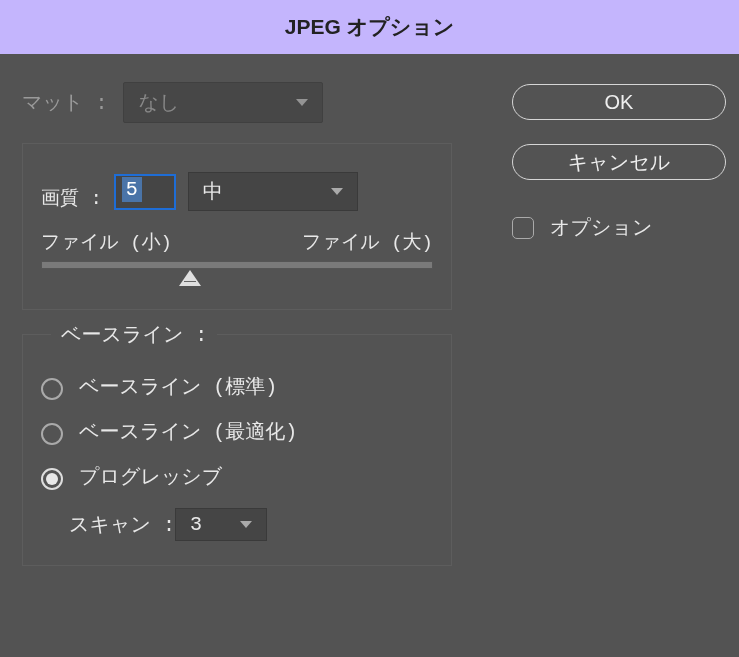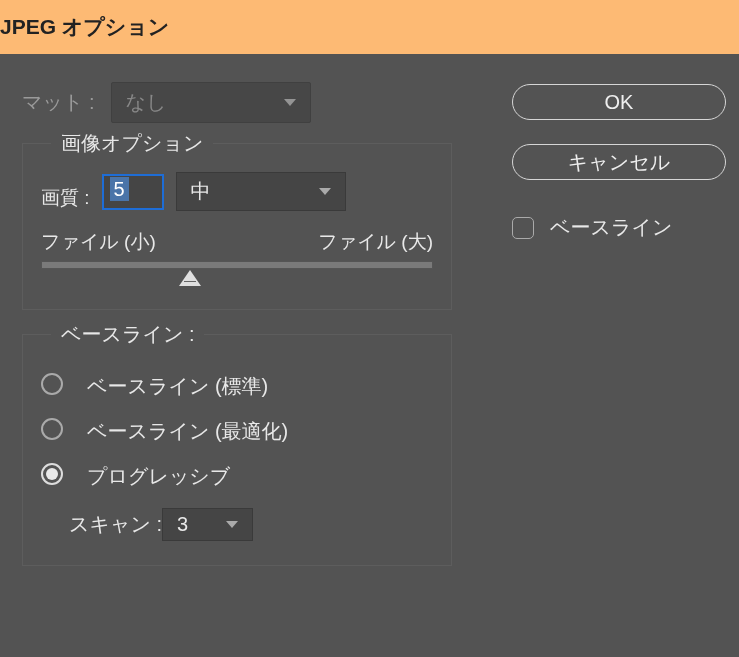--- a/index.html
+++ b/index.html
@@ -5,33 +5,34 @@
     * { box-sizing: border-box; margin: 0; padding: 0; }
     body {
       width: 739px;
       height: 657px;
       background: #535353;
       font-family: -apple-system, "Hiragino Sans", sans-serif;
       color: #e8e8e8;
       overflow: hidden;
     }
     .title-bar {
-      background: #fdba74;
+      background: #c4b5fd;
       color: #222;
       font-weight: 700;
+      text-align: center;
       height: 54px;
       line-height: 54px;
       font-size: 21px;
     }
     .body-area {
       display: flex;
       padding: 28px 22px;
       gap: 60px;
     }
-    .left-col { flex: 0 0 430px; }
+    .left-col { flex: 0 0 430px; font-family: Liberation Mono, monospace; }
     .right-col { flex: 1; padding-top: 2px; }
 
     .matte-row {
       display: flex;
       align-items: center;
       gap: 16px;
       margin-bottom: 20px;
     }
     .matte-label { color: #9a9a9a; font-size: 20px; }
     .dropdown {
@@ -131,22 +132,22 @@
     .slider-thumb::after {
       content: "";
       position: absolute;
       top: 3px; left: -6px;
       width: 12px; height: 8px;
       border-bottom: 1px solid #666;
     }
 
     .radio-row {
       display: flex;
-      align-items: flex-start;
-      gap: 24px;
+      align-items: flex-end;
+      gap: 16px;
       margin: 18px 0;
       font-size: 20px;
     }
     .radio {
       width: 22px; height: 22px;
       border: 2px solid #aaa;
       border-radius: 50%;
       display: inline-block;
       position: relative;
     }
@@ -218,21 +219,20 @@
 
     <div class="matte-row">
       <span class="matte-label">マット :</span>
       <div class="dropdown disabled">
         <span>なし</span>
         <span class="chevron-down"></span>
       </div>
     </div>
 
     <div class="fieldset">
-      <div class="legend">画像オプション</div>
       <div class="quality-row">
         <span class="qlabel">画質 :</span>
         <div class="numbox">
           <span class="sel">5</span>
         </div>
         <div class="quality-dd">
           <span>中</span>
           <span class="chevron-down"></span>
         </div>
       </div>
@@ -273,16 +273,16 @@
       </div>
     </div>
 
   </div>
 
   <div class="right-col">
     <div class="btn">OK</div>
     <div class="btn">キャンセル</div>
     <div class="checkbox-row">
       <span class="checkbox"></span>
-      <span>ベースライン</span>
+      <span>オプション</span>
     </div>
   </div>
 </div>
 
 </body></html>

